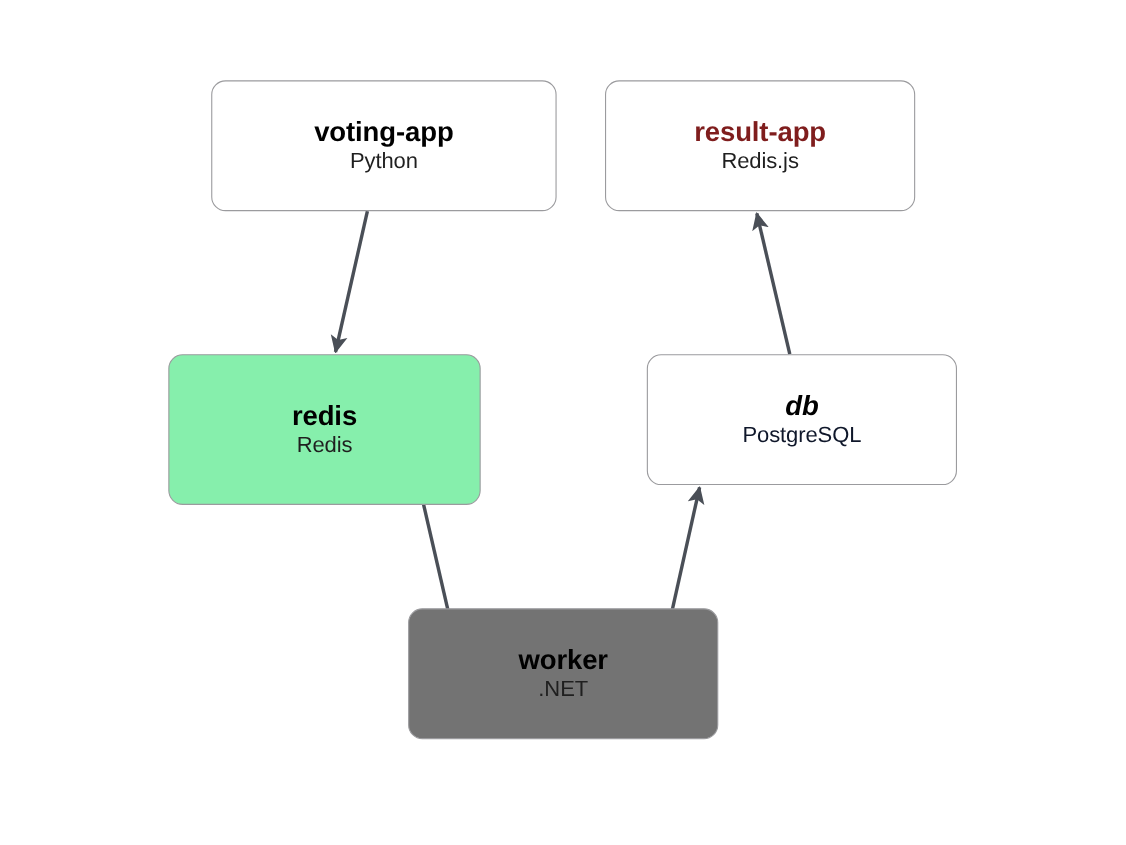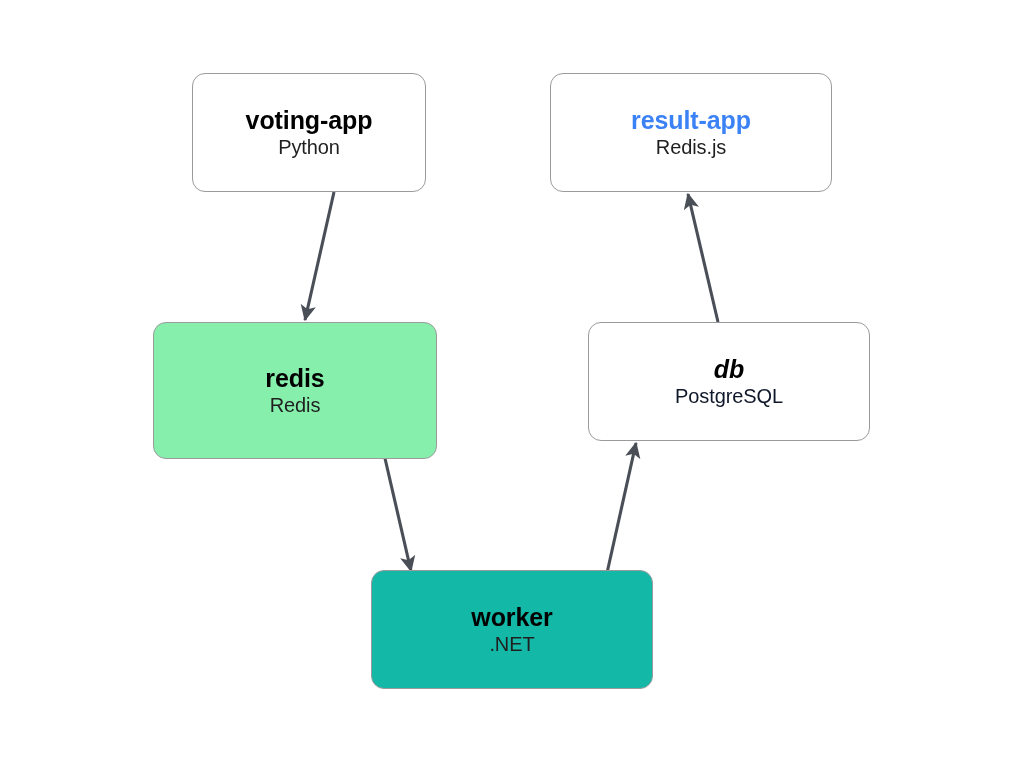--- a/index.html
+++ b/index.html
@@ -67,38 +67,38 @@
       </marker>
     </defs>
     <g id="edge-group" stroke="#4a4f57" stroke-width="3.1" fill="none" stroke-linecap="butt">
         <line x1="334" y1="192" x2="305" y2="320" marker-end="url(#arrowhead)"></line>
         <line x1="381" y1="441" x2="411" y2="571" marker-end="url(#arrowhead)"></line>
         <line x1="607" y1="573" x2="636" y2="443" marker-end="url(#arrowhead)"></line>
         <line x1="718" y1="322" x2="688" y2="194" marker-end="url(#arrowhead)"></line>
       </g>
   </svg>
 
-  <div class="node" id="node-0" style="left: 192px; top: 73px; width: 234px; height: 119px; border-color: rgb(155, 155, 158); background: rgb(255, 255, 255);">
+  <div class="node" id="node-0" style="left: 192px; top: 73px; width: 314px; height: 119px; border-color: rgb(155, 155, 158); background: rgb(255, 255, 255);">
     <div class="node-title" style="color: rgb(0, 0, 0);">voting-app</div>
     <div class="node-subtitle" style="color: rgb(31, 31, 31);">Python</div>
   </div>
 
   <div class="node" id="node-1" style="left: 550px; top: 73px; width: 282px; height: 119px; border-color: rgb(155, 155, 158); background: rgb(255, 255, 255);">
-    <div class="node-title" style="color: #3b82f6;">result-app</div>
+    <div class="node-title" style="color: #7f1d1d;">result-app</div>
     <div class="node-subtitle" style="color: rgb(31, 31, 31);">Redis.js</div>
   </div>
 
   <div class="node" id="node-2" style="left: 153px; top: 322px; width: 284px; height: 137px; border-color: rgb(155, 155, 158); background: #86efac;">
     <div class="node-title" style="color: rgb(0, 0, 0);">redis</div>
     <div class="node-subtitle" style="color: rgb(31, 31, 31);">Redis</div>
   </div>
 
   <div class="node" id="node-3" style="left: 588px; top: 322px; width: 282px; height: 119px; border-color: rgb(155, 155, 158); background: rgb(255, 255, 255);">
     <div class="node-title" style="color: rgb(0, 0, 0); font-style: italic;">db</div>
     <div class="node-subtitle" style="color: #0f172a;">PostgreSQL</div>
   </div>
 
-  <div class="node" id="node-4" style="left: 371px; top: 570px; width: 282px; height: 119px; border-color: rgb(155, 155, 158); background: #14b8a6;">
+  <div class="node" id="node-4" style="left: 371px; top: 553px; width: 282px; height: 119px; border-color: rgb(155, 155, 158); background: #737373;">
     <div class="node-title" style="color: rgb(0, 0, 0);">worker</div>
     <div class="node-subtitle" style="color: rgb(31, 31, 31);">.NET</div>
   </div>
 
 </div>
 
 </body></html>

